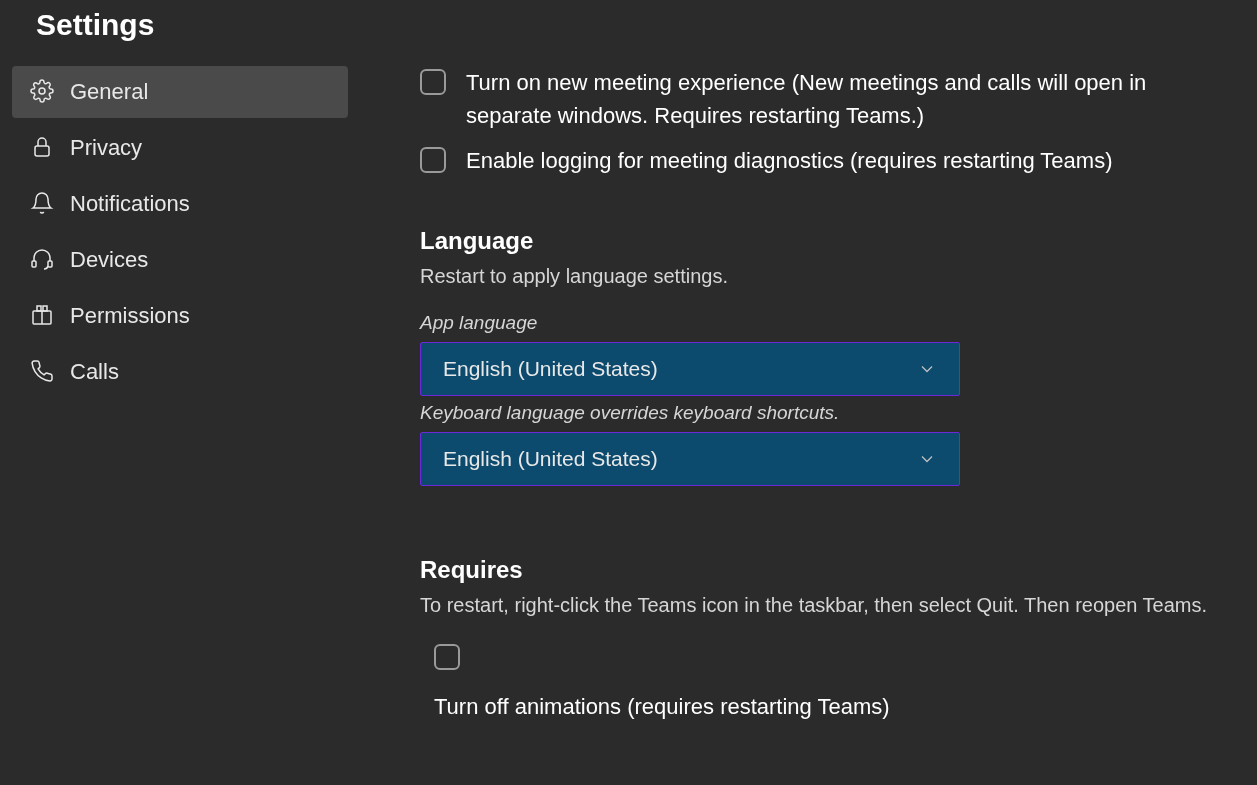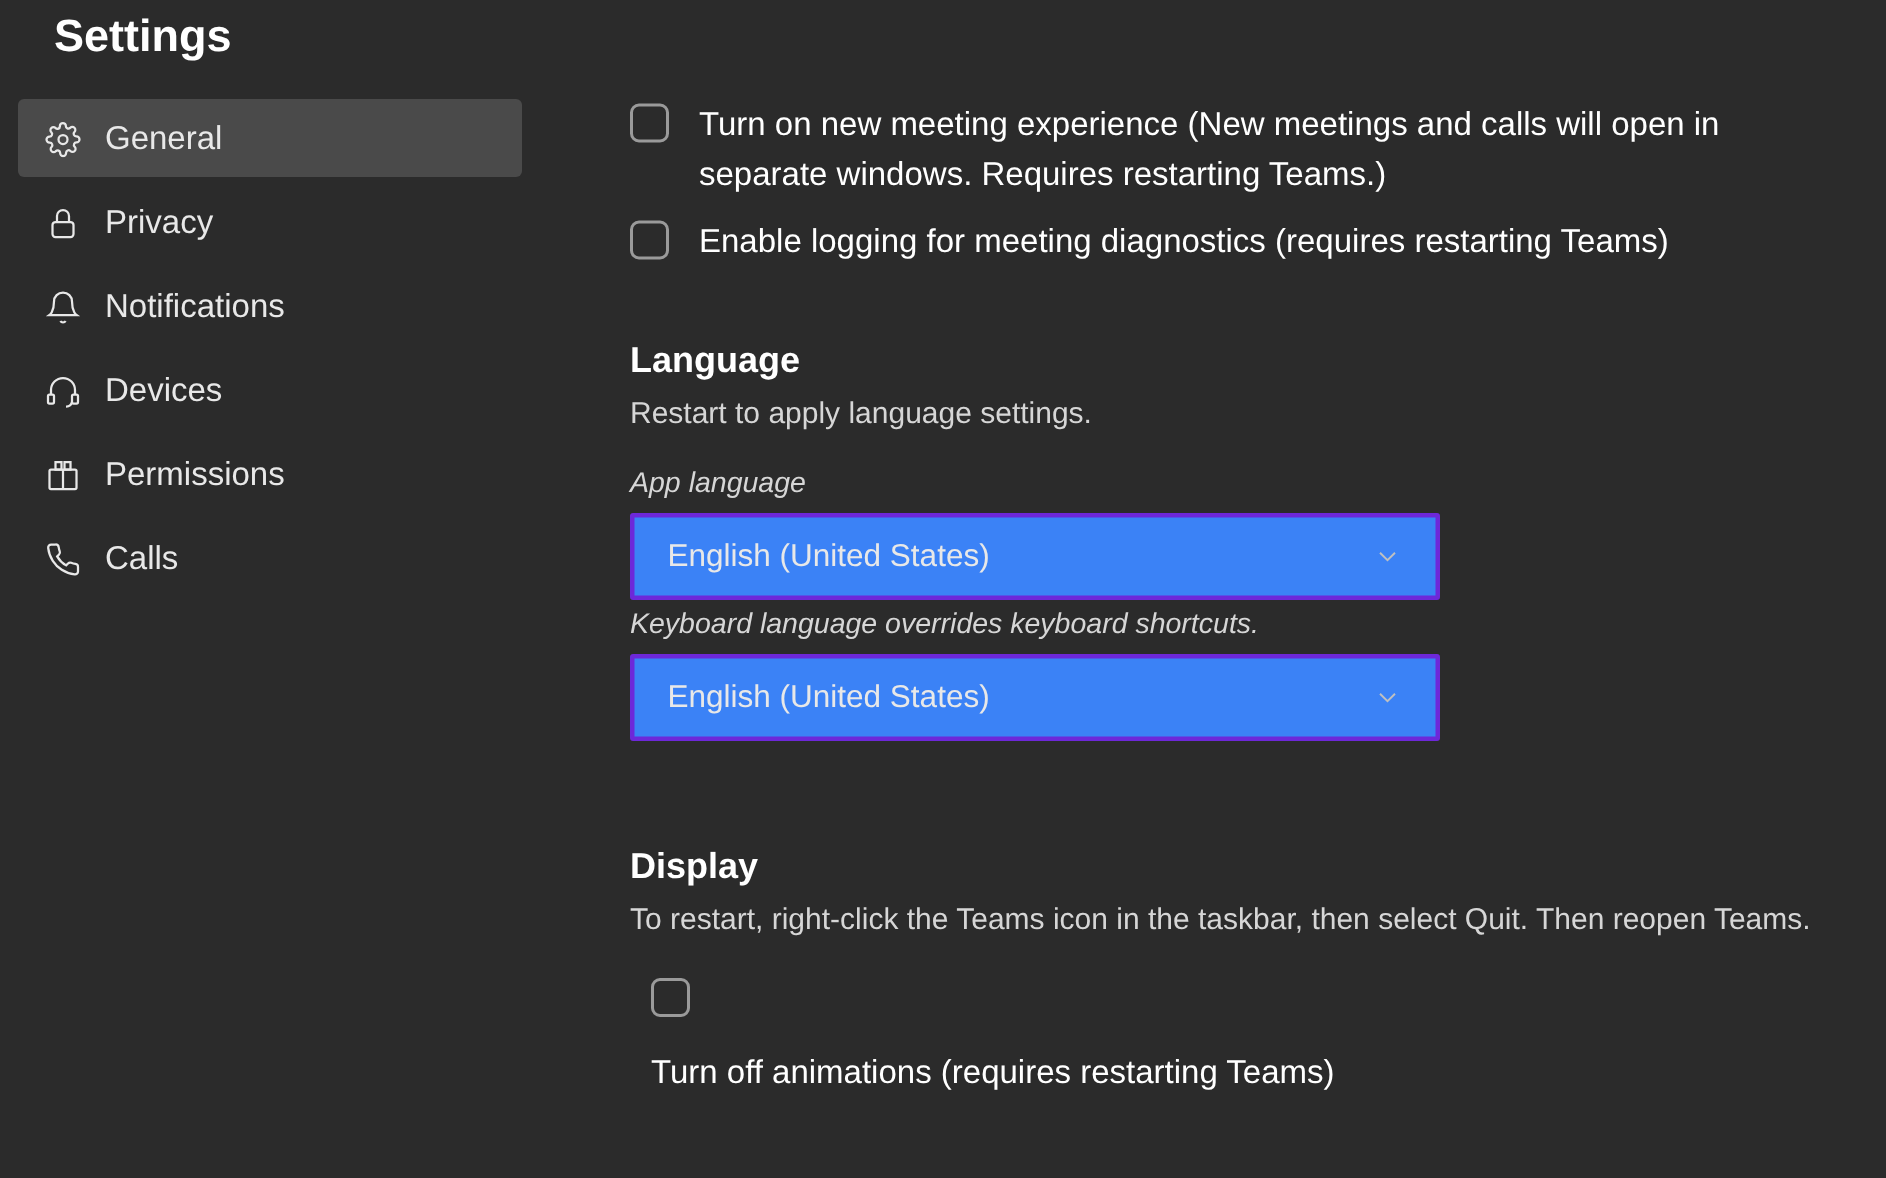--- a/index.html
+++ b/index.html
@@ -26,21 +26,21 @@
       font-weight: 700;
       padding: 8px 0 14px 36px;
     }
     .sidebar {
       width: 360px;
       flex-shrink: 0;
       padding: 0 12px 0 12px;
     }
     .sidebar-item {
       display: flex;
-      align-items: flex-end;
+      align-items: flex-start;
       gap: 16px;
       padding: 13px 18px;
       font-size: 22px;
       color: #e8e8e8;
       border-radius: 4px;
       cursor: pointer;
       margin-bottom: 4px;
     }
     .sidebar-item.active {
       background-color: #4a4a4a;
@@ -110,22 +110,22 @@
       margin-bottom: 24px;
     }
     .field-label {
       font-size: 19px;
       color: #d6d6d6;
       margin-bottom: 8px;
       margin-top: 6px;
       font-style: italic;
     }
     .dropdown {
-      background-color: #3b82f6;
-      border: 3px solid #6d28d9;
+      background-color: #0c4a6e;
+      border: 1px solid #6d28d9;
       padding: 14px 22px;
       width: 540px;
       display: flex;
       align-items: center;
       justify-content: space-between;
       font-size: 21px;
       color: #e8e8e8;
       cursor: pointer;
       border-radius: 2px;
     }
@@ -251,21 +251,21 @@
     <div class="dropdown">
       <span>English (United States)</span>
       <span class="chevron">
         <svg viewBox="0 0 24 24">
             <polyline points="6 9 12 15 18 9"></polyline>
           </svg>
       </span>
     </div>
 
 
-    <h2 class="section-title" style="margin-top:70px;">Display</h2>
+    <h2 class="section-title" style="margin-top:70px;">Requires</h2>
     <p class="section-desc">To restart, right-click the Teams icon in the taskbar, then select Quit. Then reopen Teams.</p>
 
     <div class="checkbox-row" style="margin-left:14px;flex-direction:column;">
       <span class="checkbox"></span>
       <span class="checkbox-label">Turn off animations (requires restarting Teams)</span>
     </div>
 
   </div>
 </div>
 

